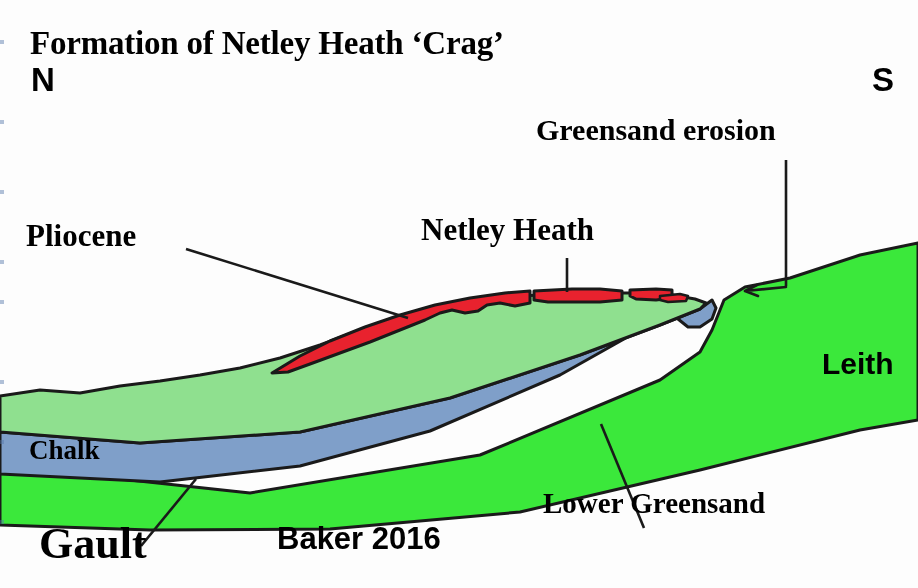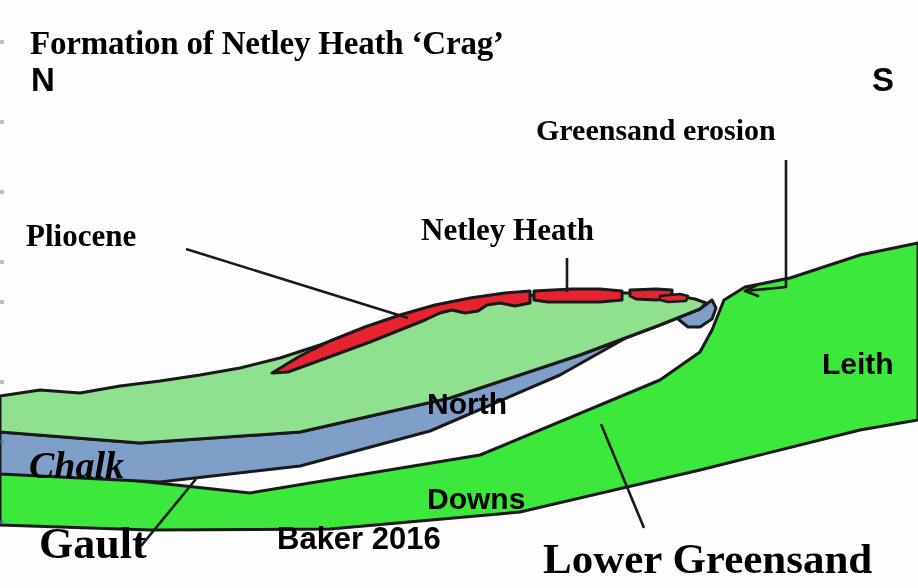--- a/index.html
+++ b/index.html
@@ -38,24 +38,24 @@
     font-weight: bold;
   }
   #title        { left: 30px;  top: 26px;  font-size: 33px; letter-spacing: -0.2px; }
   #compass-n    { left: 31px;  top: 63px;  font-size: 33px; }
   #compass-s    { left: 872px; top: 63px;  font-size: 33px; }
   #lbl-greensand-erosion { left: 520px; top: 114px; font-size: 30px; margin-left: 16px; }
   #lbl-pliocene { left: 26px;  top: 220px; font-size: 31px; }
   #lbl-netley   { left: 421px; top: 214px; font-size: 31px; }
   #lbl-leith    { left: 806px; top: 285px; font-size: 30px; text-align: left; margin-left: 16px; }
   #lbl-north-downs { left: 427px; top: 325px; font-size: 30px; }
-  #lbl-chalk    { left: 29px;  top: 446px; font-size: 38px; font-style: italic; }
+  #lbl-chalk    { left: 29px;  top: 436px; font-size: 27px; }
   #lbl-gault    { left: 39px;  top: 521px; font-size: 44px; }
   #lbl-baker    { left: 277px; top: 523px; font-size: 31px; }
-  #lbl-lower-greensand { left: 543px; top: 536px; font-size: 43px; }
+  #lbl-lower-greensand { left: 543px; top: 488px; font-size: 29px; }
 </style>
 </head>
 <body>
 
 <div id="stage">
 
   <svg id="diagram" viewBox="0 0 918 588">
 
     <path fill="#3be83b" stroke="#1a1a1a" stroke-width="3" stroke-linejoin="round" d="M 0 466
              L 250 493
@@ -193,24 +193,20 @@
   <div class="lbl serif" id="lbl-greensand-erosion">Greensand erosion</div>
 
   <div class="lbl serif" id="lbl-pliocene">Pliocene</div>
 
   <div class="lbl serif" id="lbl-netley">Netley Heath</div>
 
   <div class="lbl sans" id="lbl-leith">
     <div>Leith</div>
   </div>
 
-  <div class="lbl sans" id="lbl-north-downs">
-    <div>North</div>
-    <div>Downs</div>
-  </div>
 
   <div class="lbl serif" id="lbl-chalk">Chalk</div>
 
   <div class="lbl serif" id="lbl-gault">Gault</div>
 
   <div class="lbl sans" id="lbl-baker">Baker 2016</div>
 
   <div class="lbl serif" id="lbl-lower-greensand">Lower Greensand</div>
 
 </div>

